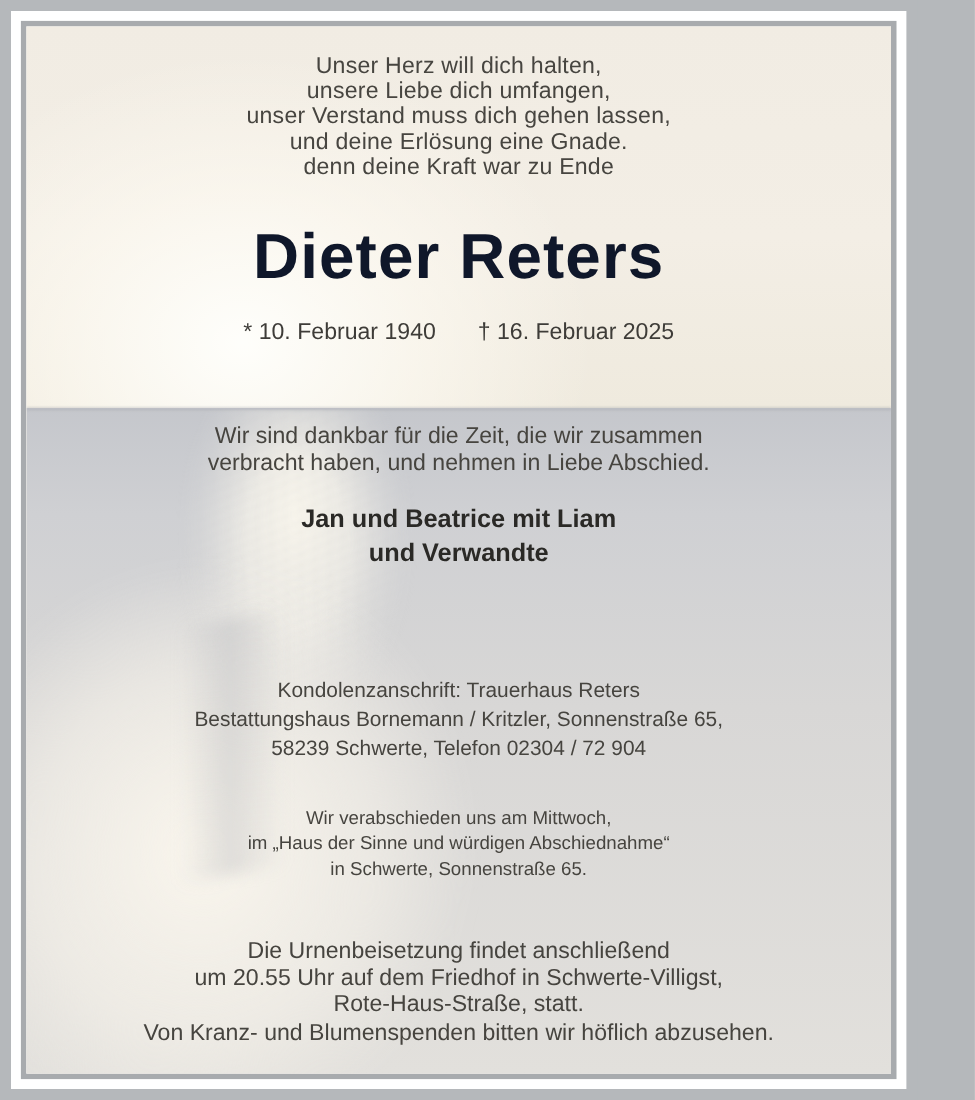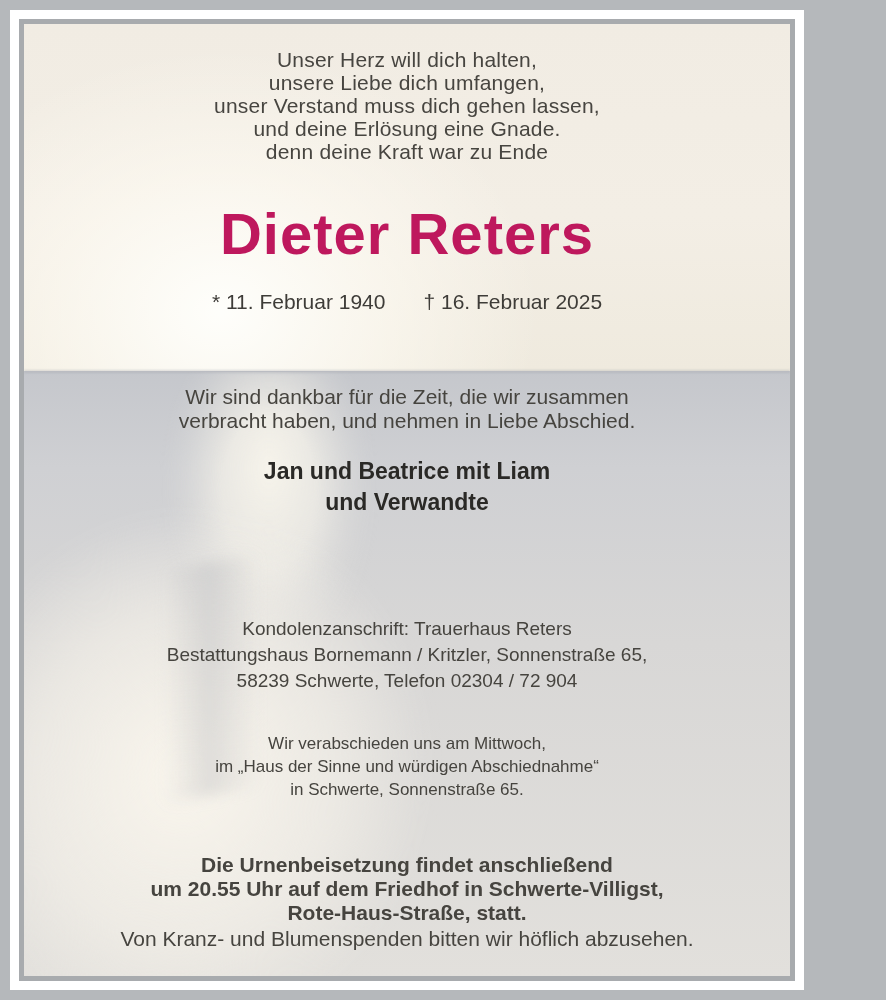--- a/index.html
+++ b/index.html
@@ -3,20 +3,21 @@
 <meta charset="utf-8">
 <style>
   html, body { margin: 0; padding: 0; background: #b5b8bb; }
   .stage {
     position: relative;
     width: 814px;
     height: 1000px;
     background: #b5b8bb;
     font-family: "Liberation Sans", sans-serif;
     overflow: hidden;
+    padding-left: 20px;
   }
   .card {
     position: absolute;
     inset: 10px;
     background: #ffffff;
   }
   .frame {
     position: absolute;
     inset: 9px;
     border: 5px solid #a8abae;
@@ -75,28 +76,28 @@
   }
   
   .content {
     position: absolute; inset: 0;
     text-align: center;
     color: #46443f;
   }
   .block { position: absolute; left: 0; right: 0; }
   .poem      { top: 24px;  font-size: 21px; line-height: 23px; letter-spacing: 0.2px; color: #474540; }
   .name      { top: 179px; margin: 0; font-size: 58px; line-height: 62px;
-               font-weight: bold; letter-spacing: 1px; color: #be185d; }
+               font-weight: bold; letter-spacing: 1px; color: #0f172a; }
   .dates     { top: 266px; font-size: 21px; color: #3e3c38;
                display: flex; justify-content: center; gap: 38px; }
   .gratitude { top: 361px; font-size: 21px; line-height: 24px; }
   .family    { top: 432px; font-size: 23px; line-height: 31px; font-weight: bold; color: #2a2926; }
   .condolence{ top: 592px; font-size: 19px; line-height: 26px; }
   .farewell  { top: 708px; font-size: 17px; line-height: 23px; }
-  .burial    { top: 829px; font-size: 21px; line-height: 24px; font-weight: bold; }
+  .burial    { top: 829px; font-size: 21px; line-height: 24px; }
   .closing   { top: 903px; font-size: 21px; }
 </style>
 </head>
 <body>
 
 <div class="stage">
   <div class="card">
     <div class="frame">
       <div class="photo">
 
@@ -114,21 +115,21 @@
             <div>Unser Herz will dich halten,</div>
             <div>unsere Liebe dich umfangen,</div>
             <div>unser Verstand muss dich gehen lassen,</div>
             <div>und deine Erlösung eine Gnade.</div>
             <div>denn deine Kraft war zu Ende</div>
           </div>
 
           <h1 class="block name">Dieter Reters</h1>
 
           <div class="block dates">
-            <span>* 11. Februar 1940</span>
+            <span>* 10. Februar 1940</span>
             <span>† 16. Februar 2025</span>
           </div>
 
           <div class="block gratitude">
             <div>Wir sind dankbar für die Zeit, die wir zusammen</div>
             <div>verbracht haben, und nehmen in Liebe Abschied.</div>
           </div>
 
           <div class="block family">
             <div>Jan und Beatrice mit Liam</div>

